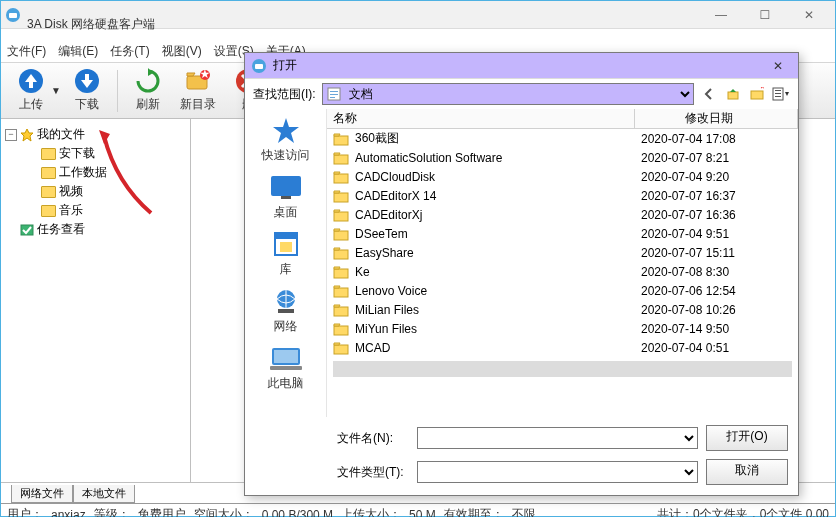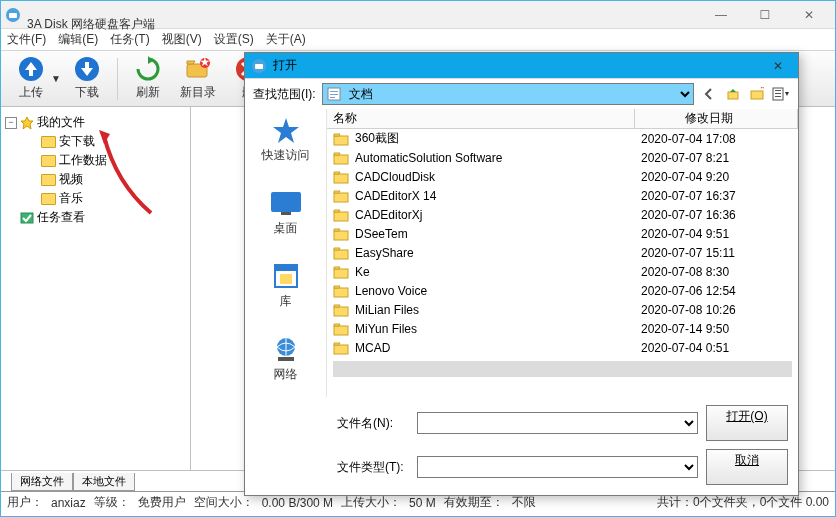--- a/index.html
+++ b/index.html
@@ -6,21 +6,21 @@
 body { background: #fff; width: 836px; height: 517px; overflow: hidden; position: relative; }
 
 
 .mainwin { width: 836px; height: 517px; border: 1px solid #4db1e2; background: #fff; }
 .titlebar { height: 28px; background: #f1f1f1; display: flex; align-items: center; padding: 0 4px; border-bottom: 1px solid #dcdcdc; }
 .titlebar .appicon { width: 16px; height: 16px; margin-right: 6px; }
 .titlebar .title { flex: 1; color: #333; margin-top: 20px; }
 .winbtns { display: flex; gap: 0; }
 .winbtn { width: 44px; height: 26px; display: flex; align-items: center; justify-content: center; color: #666; }
 
-.menubar { height: 22px; display: flex; align-items: center; padding: 0 6px; gap: 12px; border-bottom: 1px solid #d6d6d6; color: #333; }
+.menubar { height: 22px; display: flex; align-items: center; padding: 0 6px; gap: 12px; border-bottom: 1px solid #d6d6d6; color: #333; margin-top: 12px; }
 .menubar span { cursor: default; }
 
 .toolbar { height: 56px; border-bottom: 1px solid #bfbfbf; display: flex; align-items: center; padding: 2px 6px; gap: 2px; background: linear-gradient(#fdfdfd,#e9e9e9); position: relative; }
 .tbtn { width: 48px; text-align: center; display: flex; flex-direction: column; align-items: center; gap: 2px; color: #333; }
 .tbtn .ticon { width: 26px; height: 26px; }
 .tsep { width: 1px; height: 42px; background: #cfcfcf; margin: 0 4px; }
 .dropar { font-size: 10px; color: #333; margin-left: -6px; align-self: center; }
 
 .content { display: flex; height: 364px; border-bottom: 1px solid #bfbfbf; }
 .tree { width: 190px; border-right: 1px solid #bfbfbf; padding: 6px 4px; overflow: hidden; }
@@ -40,53 +40,53 @@
 
 .redarrow { position: absolute; left: 96px; top: 128px; pointer-events: none; }
 
 
 .watermark { position: absolute; left: 300px; top: 230px; width: 180px; height: 80px; opacity: 0.18; pointer-events: none; display:flex; flex-direction:column; align-items:center; justify-content:center; color:#777;}
 .watermark .wm1 { font-size: 28px; font-weight: bold; letter-spacing: 4px; }
 .watermark .wm2 { font-size: 18px; }
 
 
 .dialog { position: absolute; left: 244px; top: 52px; width: 555px; height: 444px; background: #fff; border: 1px solid #7a7a7a; box-shadow: 3px 3px 10px rgba(0,0,0,.25); display: flex; flex-direction: column; }
-.dlg-title { height: 26px; background: #0ea5e9; display: flex; align-items: center; padding: 0 6px; border-bottom: 1px solid #dcdcdc; }
+.dlg-title { height: 26px; background: #c4b5fd; display: flex; align-items: center; padding: 0 6px; border-bottom: 1px solid #dcdcdc; }
 .dlg-title .dicon { width: 16px; height: 16px; margin-right: 6px; }
 .dlg-title .dt { flex: 1; }
 .dlg-close { width: 28px; height: 20px; display:flex; align-items:center; justify-content:center; color:#333; }
 
 .dlg-lookin { height: 30px; display: flex; align-items: center; padding: 3px 8px; gap: 6px; }
-.dlg-lookin select { flex: 1; height: 22px; border: 1px solid #7a7a7a; background:#7dd3fc; padding-left: 22px; }
+.dlg-lookin select { flex: 1; height: 22px; border: 1px solid #7a7a7a; background:#c4b5fd; padding-left: 22px; }
 .dlg-lookinwrap { position: relative; flex: 1; display:flex; }
 .dlg-lookinwrap .selicon { position:absolute; left:4px; top:3px; }
 .navicon { width: 18px; height: 18px; display:inline-flex; align-items:center; justify-content:center; }
 
 .dlg-body { flex: 1; display: flex; overflow: hidden; }
-.places { width: 82px; background: #fff; border-right: 1px solid #e5e5e5; display: flex; flex-direction: column; align-items: center; padding-top: 6px; gap: 24px; }
+.places { width: 82px; background: #fff; border-right: 1px solid #e5e5e5; display: flex; flex-direction: column; align-items: center; padding-top: 6px; gap: 8px; }
 .place { width: 72px; text-align: center; font-size: 11px; color: #333; }
 .place .picon { width: 36px; height: 30px; margin: 0 auto 2px; display:flex; align-items:center; justify-content:center; }
 
 .filelist { flex: 1; display: flex; flex-direction: column; }
 .flhdr { height: 20px; border-bottom: 1px solid #d0d0d0; display: flex; align-items: center; background: #fafafa; gap: 44px; }
 .flhdr .col { padding: 0 6px; border-right: 1px solid #d0d0d0; height: 100%; display:flex; align-items:center; }
 .colname { flex: 0 0 308px; }
 .coldate { flex: 1; }
 .flbody { flex: 1; overflow: hidden; }
 .frow { display: flex; align-items: center; height: 19px; padding-left: 6px; }
 .frow .ficon { width: 16px; height: 14px; margin-right: 6px; }
 .frow .fname { flex: 0 0 286px; white-space: nowrap; overflow: hidden; }
 .frow .fdate { flex: 1; }
 .greybar { height: 16px; background: #dcdcdc; margin: 4px 6px 0 6px; }
 
 .dlg-bottom { padding: 8px 10px 10px 92px; display: flex; flex-direction: column; gap: 8px; }
 .brow { display: flex; align-items: center; gap: 8px; }
 .brow label { width: 72px; }
 .brow .field { flex: 1; height: 22px; border: 1px solid #7a7a7a; background:#fff; }
-.brow .dbtn { width: 82px; height: 36px; border: 1px solid #7a7a7a; background: linear-gradient(#fdfdfd,#e6e6e6); text-align:center; line-height:20px;text-decoration:underline; }
+.brow .dbtn { width: 82px; height: 26px; border: 1px solid #7a7a7a; background: linear-gradient(#fdfdfd,#e6e6e6); text-align:center; line-height:20px; }
 
 svg { display: block; }
 </style>
 </head>
 <body>
 
 <div class="mainwin">
 
   <div class="titlebar">
     <svg class="appicon" viewBox="0 0 16 16">

